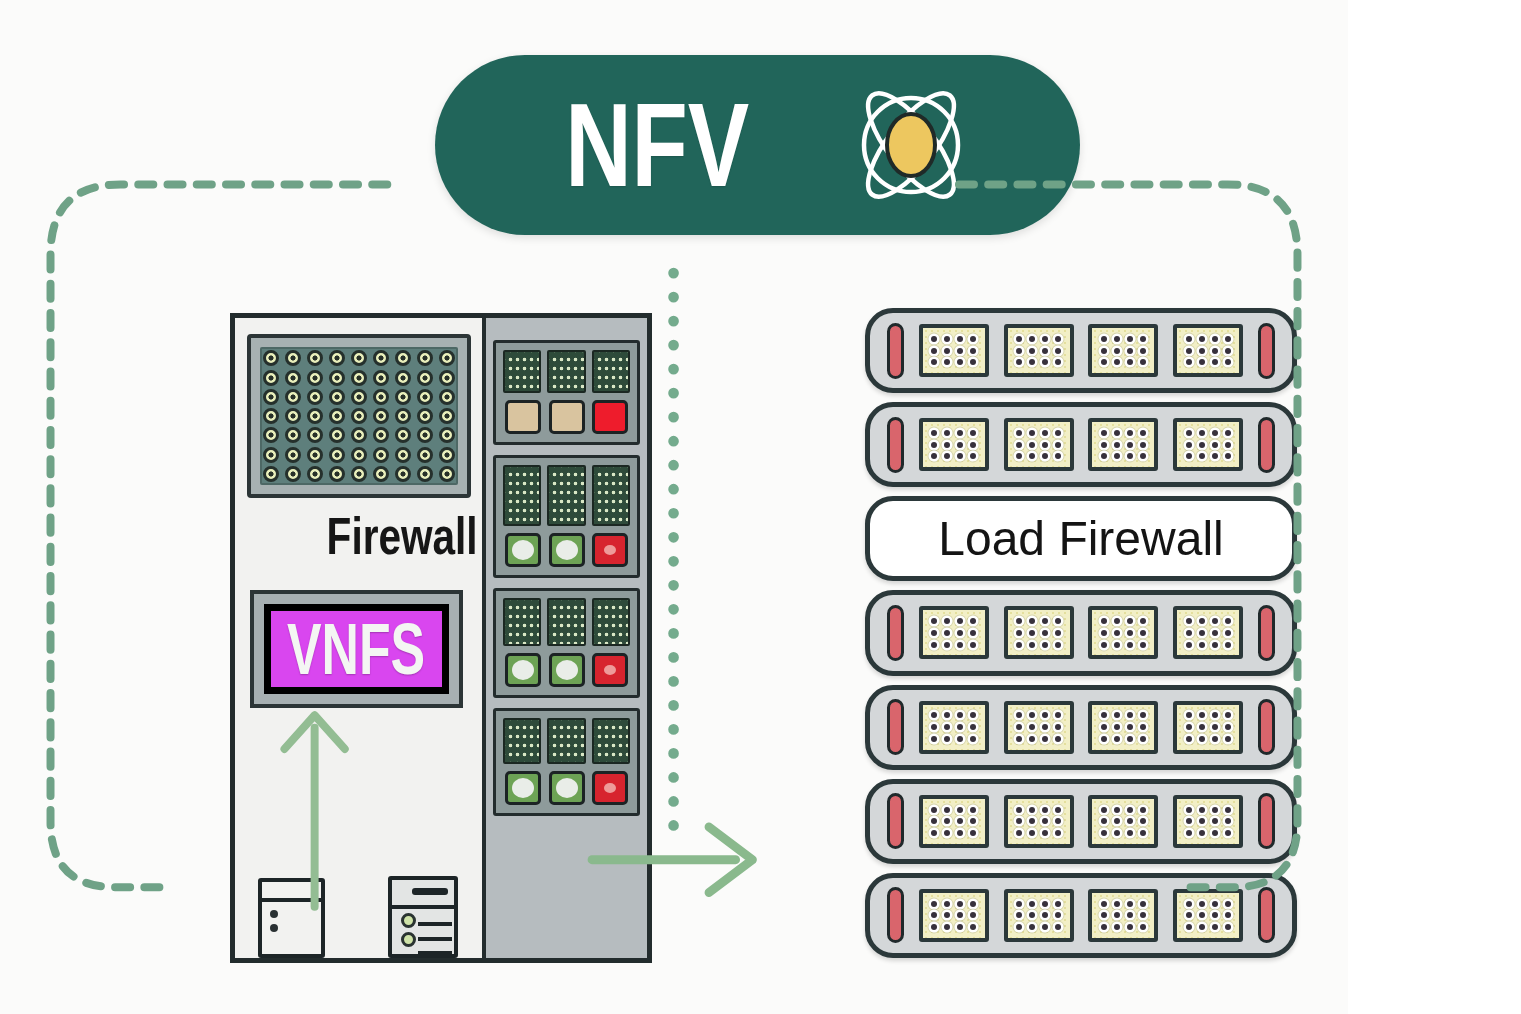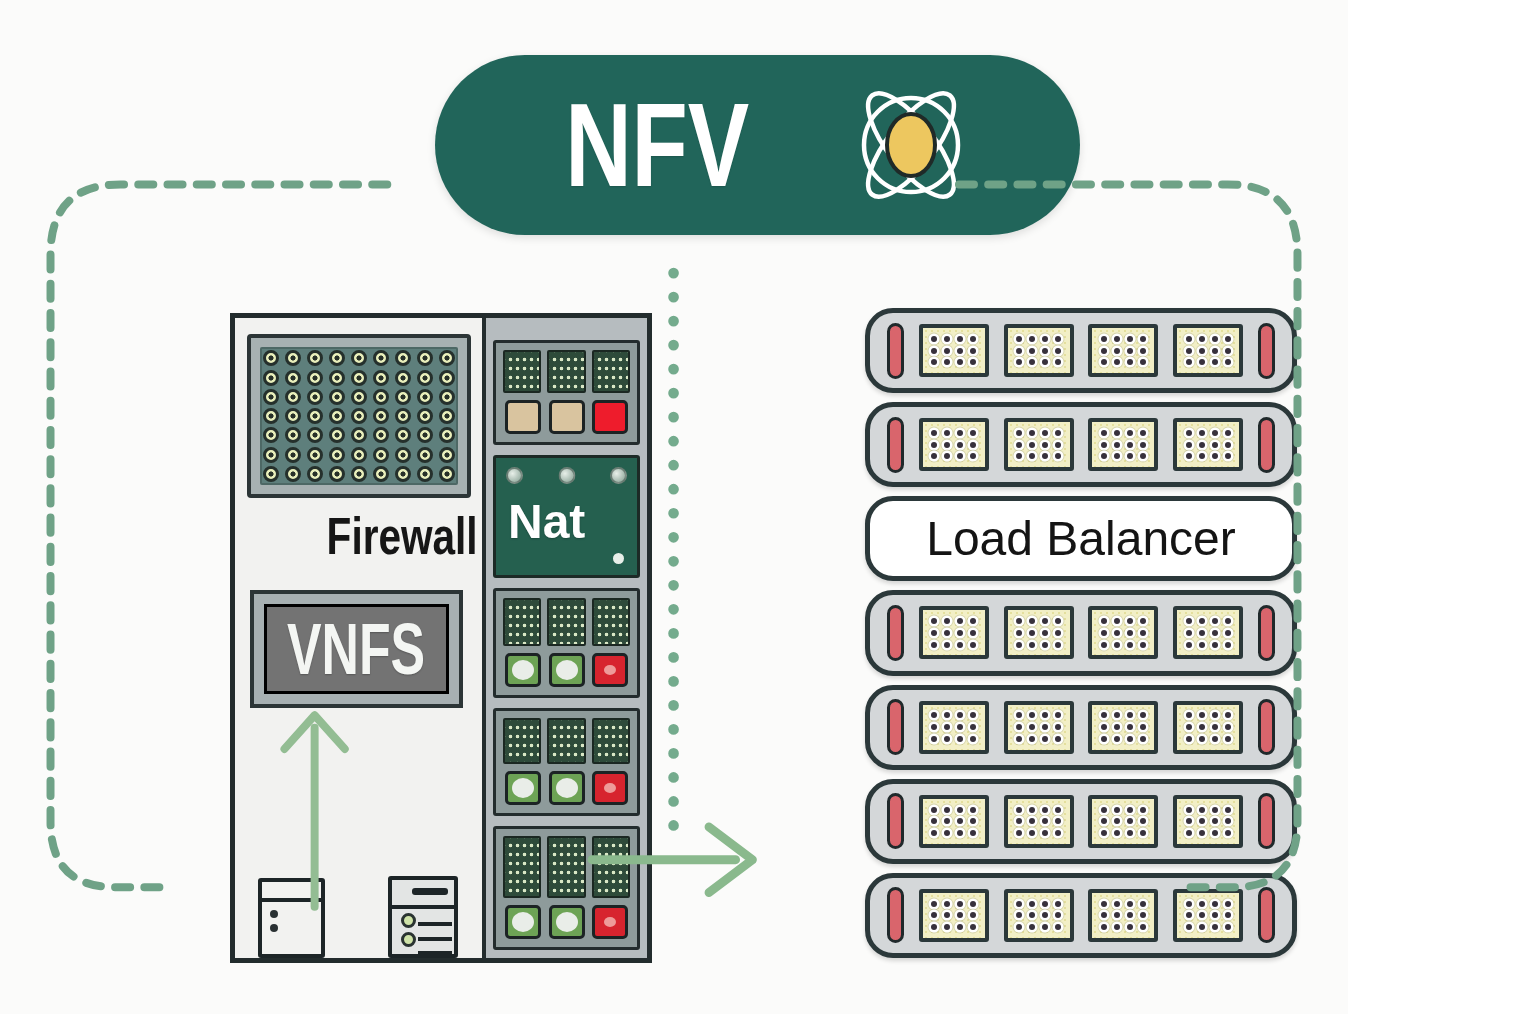--- a/index.html
+++ b/index.html
@@ -55,21 +55,21 @@
   .firewall-label{
     position:absolute;right:4px;top:192px;font-size:52px;font-weight:600;
     color:#161616;transform:scaleX(.78);transform-origin:100% 50%;line-height:1;
   }
 
   .vnfs-frame{
     position:absolute;left:15px;top:272px;width:213px;height:118px;
     background:#a7b0b2;border:4px solid #2c3536;box-sizing:border-box;padding:10px;
   }
   .vnfs-inner{
-    width:100%;height:100%;background:#737373;border:3px solid #000000;
+    width:100%;height:100%;background:#d946ef;border:7px solid #000000;
     box-sizing:border-box;display:flex;align-items:center;justify-content:center;
   }
   .vnfs-text{
     color:#f4f6f3;font-size:72px;font-weight:bold;transform:scaleX(.72);
     line-height:1;text-shadow:0 1px 2px rgba(0,0,0,.25);
   }
 
   .tower{position:absolute;box-sizing:border-box;border:4px solid #1d2527;border-radius:3px;}
   .tower-1{left:23px;top:560px;width:67px;height:80px;background:#f2f2f0;}
   .t1-line{position:absolute;left:-1px;right:-1px;top:16px;height:4px;background:#1d2527;}
@@ -277,27 +277,20 @@
             <div class="board"></div>
             <div class="board"></div>
             <div class="board"></div>
           </div>
           <div class="btn-row">
             <div class="btn tan"></div>
             <div class="btn tan"></div>
             <div class="btn red"></div>
           </div>
         </div>
-        <div class="nat-panel">
-          <i class="screw s1"></i>
-          <i class="screw s2"></i>
-          <i class="screw s3"></i>
-          <span class="nat-text">Nat</span>
-          <i class="nat-dot"></i>
-        </div>
         <div class="side-module">
           <div class="boards">
             <div class="board"></div>
             <div class="board"></div>
             <div class="board"></div>
           </div>
           <div class="btn-row">
             <div class="btn green"></div>
             <div class="btn green"></div>
             <div class="btn red-icon"></div>
@@ -449,21 +442,21 @@
             <i class="ydot"></i>
             <i class="ydot"></i>
             <i class="ydot"></i>
             <i class="ydot"></i>
             <i class="ydot"></i>
           </div>
         </div>
         <i class="red-pill"></i>
       </div>
       <div class="rack-row is-label">
-        <span class="lb-text">Load Balancer</span>
+        <span class="lb-text">Load Firewall</span>
       </div>
       <div class="rack-row">
         <i class="red-pill"></i>
         <div class="mods">
           <div class="ymod" style="grid-template-columns: repeat(4, 1fr);">
             <i class="ydot"></i>
             <i class="ydot"></i>
             <i class="ydot"></i>
             <i class="ydot"></i>
             <i class="ydot"></i>

